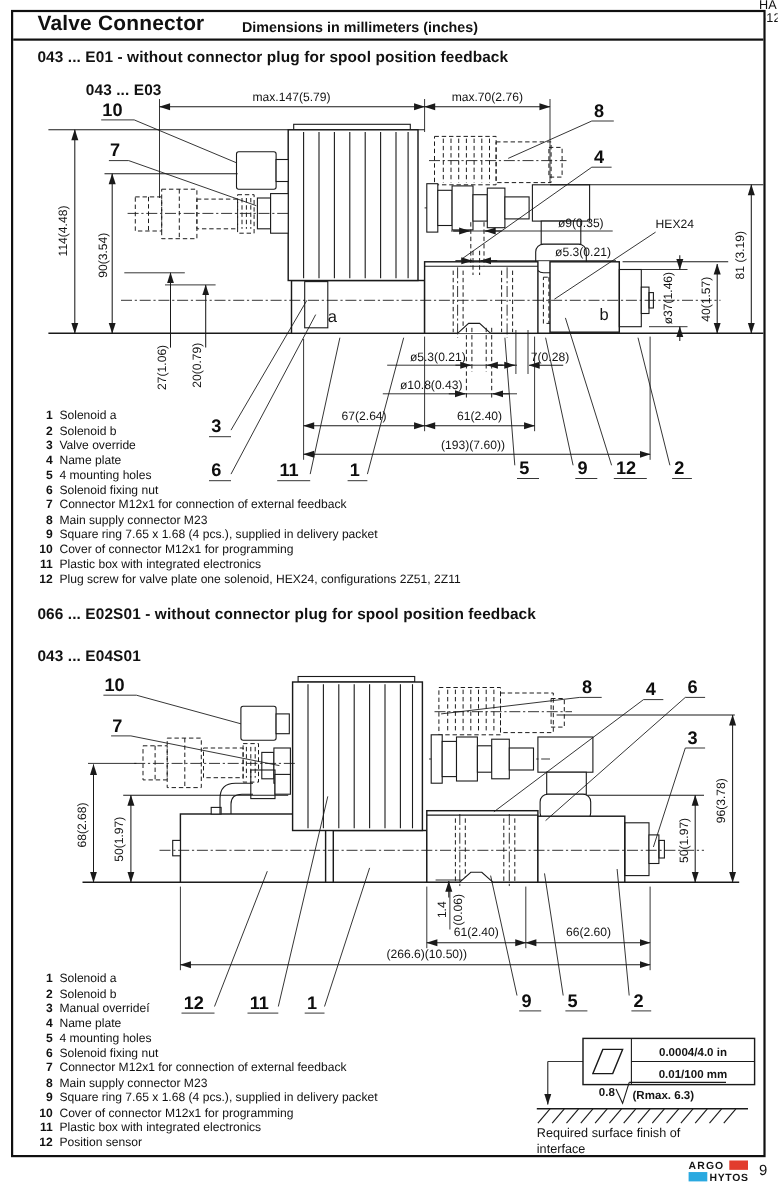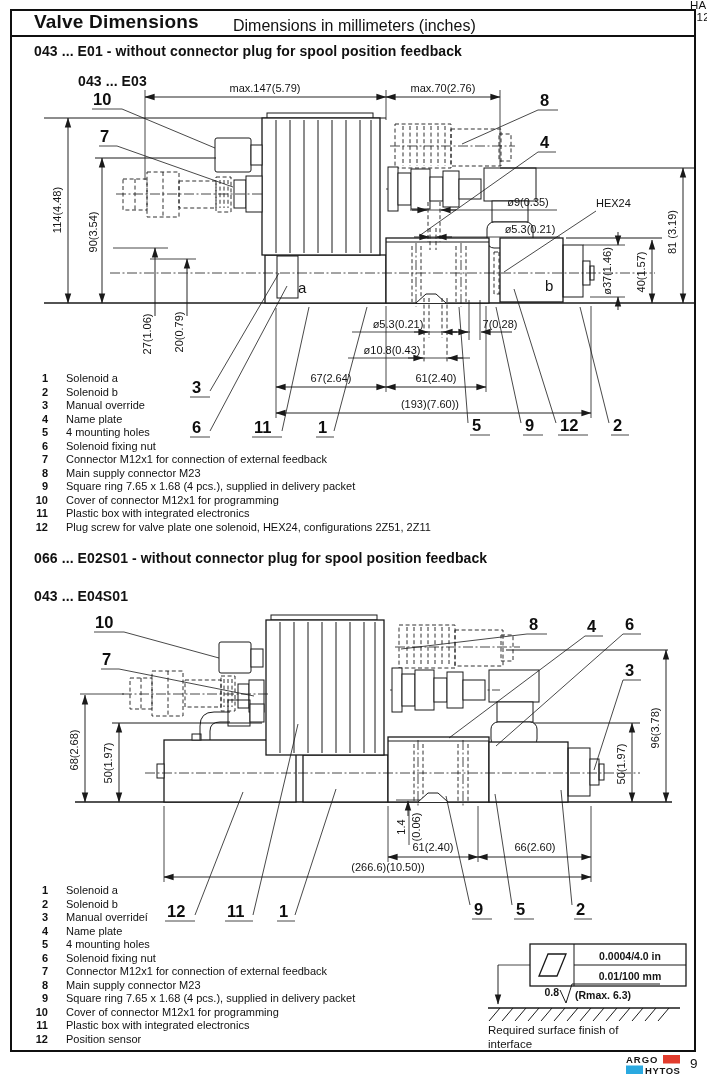--- a/index.html
+++ b/index.html
@@ -2,26 +2,26 @@
 <html><head>
 <meta charset="utf-8">
 <style>
   html,body{margin:0;padding:0;background:#ffffff;}
   body{width:707px;height:1079px;position:relative;font-family:"Liberation Sans",sans-serif;color:#111;overflow:hidden;}
   .abs{position:absolute;}
   #frame{left:10px;top:9px;width:682px;height:1039px;border:2px solid #101010;background:#fff;}
   #hdr-sep{left:12px;top:35px;width:682px;height:2px;background:#101010;}
   #doc-code{top:-1px;left:642px;font-size:11.5px;letter-spacing:.2px;margin-left:48px;}
   #title{left:34px;top:11px;font-size:19px;font-weight:bold;letter-spacing:.2px;}
-  #subtitle{left:233px;top:17px;font-size:16px;}
+  #subtitle{left:220px;top:17px;font-size:13px;font-weight:bold;}
   .sec-h{font-size:14px;font-weight:bold;letter-spacing:.1px;}
   .legend{font-size:11px;line-height:13.5px;}
   .legend .row{display:flex;}
   .legend .num{width:18px;text-align:right;font-weight:bold;flex:0 0 18px;}
-  .legend .txt{padding-left:18px;white-space:nowrap;text-align:center;}
+  .legend .txt{padding-left:6px;white-space:nowrap;text-align:center;}
   svg{position:absolute;overflow:visible;}
   .s{stroke:#1a1a1a;stroke-width:1;fill:none;}
   .s2{stroke:#1a1a1a;stroke-width:1.3;fill:none;}
   .thin{stroke:#1a1a1a;stroke-width:.8;fill:none;}
   .dash{stroke:#1a1a1a;stroke-width:.9;fill:none;stroke-dasharray:4 2.6;}
   .dd{stroke:#1a1a1a;stroke-width:.8;fill:none;stroke-dasharray:10 2.5 2 2.5;}
   .wf{fill:#ffffff;}
   .dim{stroke:#1a1a1a;stroke-width:.95;fill:none;}
   text{stroke:none;fill:#141414;}
   text.d{font-size:11px;}
@@ -53,21 +53,21 @@
     <pattern id="hstripe" width="6" height="4.6" patternUnits="userSpaceOnUse">
         <rect width="6" height="4.6" fill="#ffffff"></rect>
         <rect width="6" height="1.3" fill="#1a1a1a"></rect>
       </pattern>
   </defs>
 </svg>
 
 <div class="abs" id="doc-code">HA 5120</div>
 <div class="abs" id="frame"></div>
 <div class="abs" id="hdr-sep"></div>
-<div class="abs" id="title">Valve Dimensions</div>
+<div class="abs" id="title">Valve Connector</div>
 <div class="abs" id="subtitle">Dimensions in millimeters (inches)</div>
 
 <div class="abs sec-h" style="left:34px;top:43px;">043 ... E01 - without connector plug for spool position feedback</div>
 <div class="abs sec-h" style="left:34px;top:73px;margin-left:44px;">043 ... E03</div>
 
 <svg class="abs" style="left:28px;top:82px;" width="672" height="360" viewBox="28 82 672 360">
   <g>
 
     <line class="s2" x1="44" y1="303" x2="694" y2="303"></line>
     <line class="s" x1="44" y1="118" x2="386" y2="118"></line>
@@ -275,21 +275,21 @@
   <div class="row">
       <span class="num">1</span>
       <span class="txt">Solenoid a</span>
     </div>
   <div class="row">
       <span class="num">2</span>
       <span class="txt">Solenoid b</span>
     </div>
   <div class="row">
       <span class="num">3</span>
-      <span class="txt">Manual override</span>
+      <span class="txt">Valve override</span>
     </div>
   <div class="row">
       <span class="num">4</span>
       <span class="txt">Name plate</span>
     </div>
   <div class="row">
       <span class="num">5</span>
       <span class="txt">4 mounting holes</span>
     </div>
   <div class="row">

